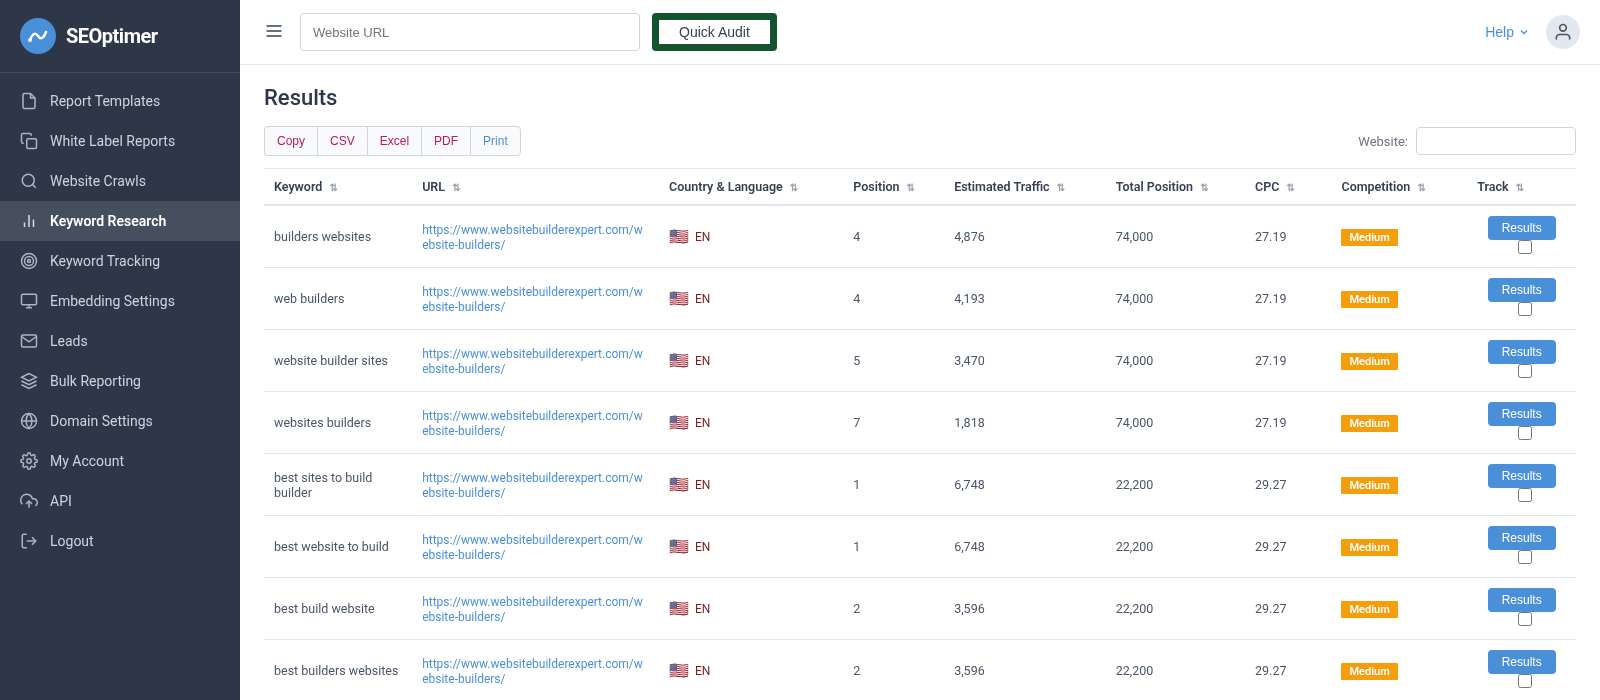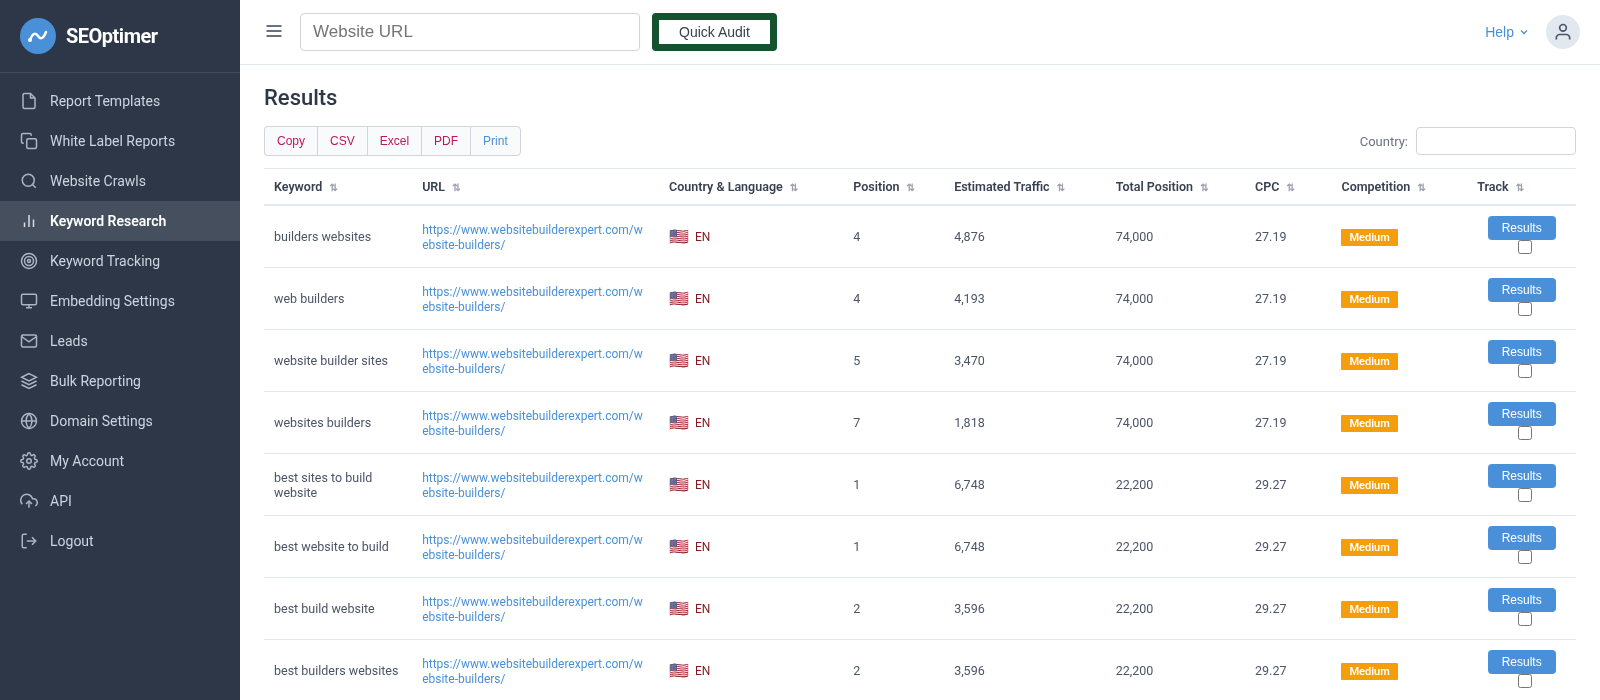--- a/index.html
+++ b/index.html
@@ -82,21 +82,21 @@
       cursor: pointer;
       padding: 4px;
       color: #4a5568;
     }
     .url-input {
       flex: 0 0 340px;
       height: 38px;
       border: 1px solid #d1d5db;
       border-radius: 4px;
       padding: 0 12px;
-      font-size: 17px;
+      font-size: 13px;
       color: #b91c1c;
       outline: none;
     }
     .quick-audit-btn {
       height: 38px;
       padding: 0 20px;
       background: #fff;
       border: 7px solid #14532d;
       border-radius: 4px;
       font-size: 14px;
@@ -419,21 +419,21 @@
   <div class="content">
     <h1 class="page-title">Results</h1>
 
     <div class="table-toolbar">
       <button class="export-btn">Copy</button>
       <button class="export-btn">CSV</button>
       <button class="export-btn">Excel</button>
       <button class="export-btn">PDF</button>
       <button class="export-btn print-btn">Print</button>
       <div class="search-area">
-        <span class="search-label">Country:</span>
+        <span class="search-label">Website:</span>
         <input class="search-input" type="text" style="">
       </div>
     </div>
 
     <table class="data-table">
       <thead>
         <tr>
           <th class="col-keyword">
             <span>Keyword</span>
             <span class="sort-icon">⇅</span>
@@ -551,21 +551,21 @@
     <td>27.19</td>
     <td>
       <span class="medium-badge">Medium</span>
     </td>
     <td style="text-align:center">
       <button class="results-btn">Results</button>
       <input type="checkbox" class="track-checkbox" style="margin-left: 6px;">
     </td>
   </tr>
           <tr>
-    <td>best sites to build website</td>
+    <td>best sites to build builder</td>
     <td><span class="url-cell">https://www.websitebuilderexpert.com/website-builders/</span></td>
     <td>
       <div class="flag-cell">
         <span class="flag">🇺🇸</span>
         <span class="lang-code">EN</span>
       </div>
     </td>
     <td class="position-cell">1</td>
     <td>6,748</td>
     <td>22,200</td>

